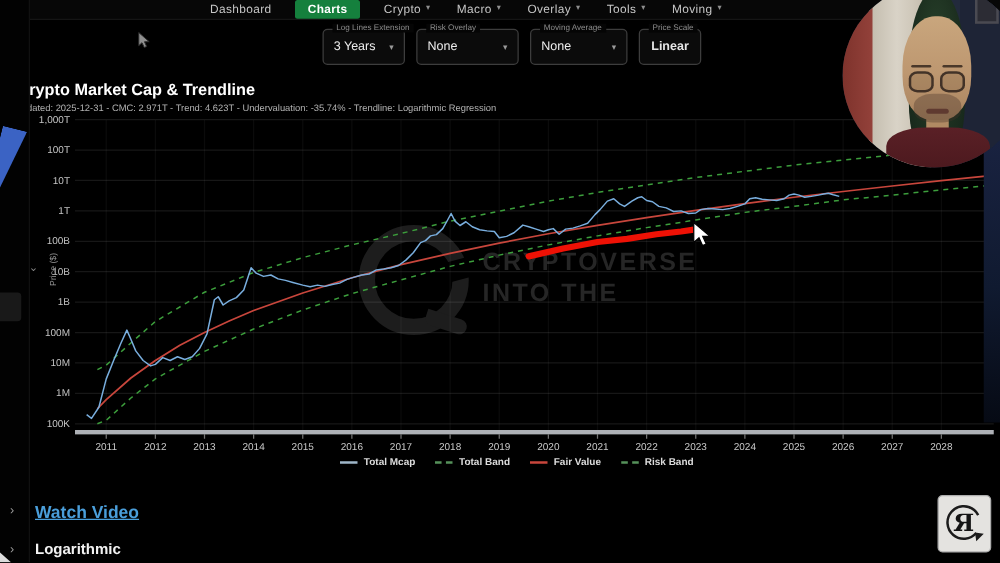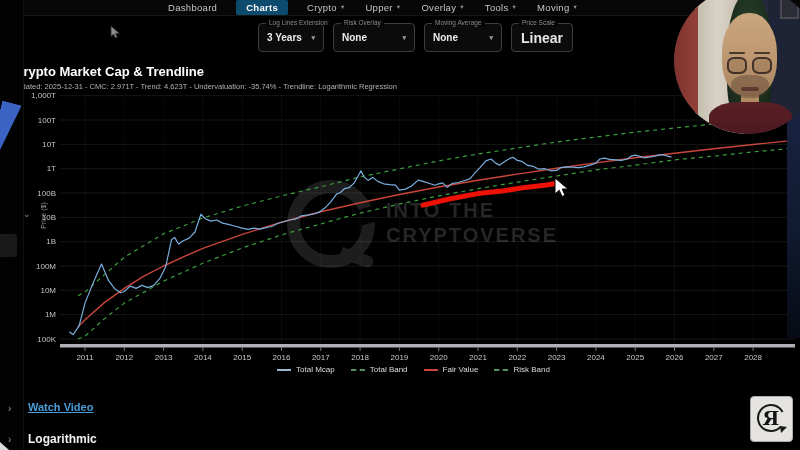--- a/index.html
+++ b/index.html
@@ -5,33 +5,33 @@
   html,body{margin:0;padding:0;background:#000;width:800px;height:450px;overflow:hidden;
     font-family:"Liberation Sans",sans-serif;}
   .frame{position:relative;width:800px;height:450px;background:#000;overflow:hidden;}
 
   
   .topbar{position:absolute;left:0;top:0;width:800px;height:15px;background:#070707;
     border-bottom:1px solid #151515;z-index:20;}
   .nav{position:absolute;left:166px;top:0;height:15px;display:flex;align-items:center;gap:17px;}
   .nav-item{display:flex;align-items:center;gap:4px;color:#c6c6c6;font-size:9.5px;letter-spacing:.3px;
     padding:1px 2px;white-space:nowrap;cursor:default;}
-  .nav-item.active{background:#0c4a6e;color:#fff;padding:2px 10px;border-radius:2px;font-weight:bold;}
+  .nav-item.active{background:#15803d;color:#fff;padding:2px 10px;border-radius:2px;font-weight:bold;}
   .nav-caret{font-size:6.5px;color:#8f8f8f;line-height:1;}
 
   
   .controls{position:absolute;left:258px;top:23px;display:flex;gap:9px;z-index:20;}
   .ctrl-group{position:relative;border:1px solid #3d3d3d;border-radius:4px;background:#0b0b0b;
     height:27px;display:flex;align-items:center;}
   .ctrl-label{position:absolute;top:-5px;left:7px;background:#050505;padding:0 3px;
     font-size:6.5px;color:#8d8d8d;white-space:nowrap;}
   .ctrl-value{display:flex;align-items:center;justify-content:space-between;gap:8px;
-    padding:0 8px;font-size:10px;color:#ececec;font-weight:bold;width:100%;box-sizing:border-box;}
+    padding:0 8px;font-size:10px;color:#ececec;font-weight:normal;width:100%;box-sizing:border-box;}
   .ctrl-caret{font-size:7px;color:#9a9a9a;}
-  .seg-opt{padding:0 9px;font-size:14px;color:#e6e6e6;font-weight:bold;height:100%;
+  .seg-opt{padding:0 9px;font-size:10px;color:#e6e6e6;font-weight:bold;height:100%;
     display:flex;align-items:center;}
   .seg-opt + .seg-opt{border-left:1px solid #303030;}
   .seg-opt.selected{color:#3d8fd1;}
 
   
   .title-block{position:absolute;left:0;top:64px;z-index:10;}
   .chart-title{position:absolute;left:14px;top:0;color:#fff;font-size:13px;font-weight:bold;white-space:nowrap;}
   .chart-stats{position:absolute;left:12px;top:18px;color:#b2b2b2;font-size:7.5px;white-space:nowrap;}
 
   
@@ -46,25 +46,25 @@
 
   #chart-svg{position:absolute;left:0;top:0;z-index:2;overflow:hidden;}
   #chart-svg text{font-family:"Liberation Sans",sans-serif;}
   .ylabel{position:absolute;left:30px;top:212px;color:#9a9a9a;font-size:7px;
     transform:rotate(-90deg);transform-origin:center;z-index:3;white-space:nowrap;}
   .mini-chev{position:absolute;left:23px;top:209px;color:#8a8a8a;font-size:9px;z-index:3;}
 
   
   .legend{position:absolute;left:60px;top:365px;width:735px;display:flex;justify-content:center;
     gap:16px;z-index:5;transform:translateX(-14px);}
-  .legend-item{display:flex;align-items:center;gap:5px;font-size:8px;color:#dcdcdc;font-weight:normal;}
+  .legend-item{display:flex;align-items:center;gap:5px;font-size:8px;color:#dcdcdc;font-weight:bold;}
   .legend-marker{width:14px;height:0;}
 
   
-  .watch-video{position:absolute;left:28px;top:401px;color:#4a9eda;font-size:11px;font-weight:bold;
+  .watch-video{position:absolute;left:28px;top:401px;color:#4a9eda;font-size:14px;font-weight:bold;
     text-decoration:underline;z-index:10;cursor:pointer;}
   .description{position:absolute;left:28px;top:432px;color:#f2f2f2;font-size:12px;font-weight:bold;z-index:10;}
   .sec-chev{position:absolute;color:#9a9a9a;font-size:10px;z-index:45;left:8px;}
 
   
   .left-strip{position:absolute;left:0;top:0;width:23px;height:450px;background:#020202;
     border-right:1px solid #101010;z-index:40;overflow:hidden;}
   .strip-blue{position:absolute;left:-6px;top:102px;width:20px;height:66px;background:#3b63c4;
     transform:rotate(14deg);clip-path:polygon(0 0,100% 0,30% 100%,0 100%);}
   .strip-box{position:absolute;left:0;top:234px;width:17px;height:23px;background:#191919;
@@ -123,21 +123,21 @@
           <span>Dashboard</span>
         </span>
         <span class="nav-item active">
           <span>Charts</span>
         </span>
         <span class="nav-item">
           <span>Crypto</span>
           <span class="nav-caret">▾</span>
         </span>
         <span class="nav-item">
-          <span>Upper</span>
+          <span>Macro</span>
           <span class="nav-caret">▾</span>
         </span>
         <span class="nav-item">
           <span>Overlay</span>
           <span class="nav-caret">▾</span>
         </span>
         <span class="nav-item">
           <span>Tools</span>
           <span class="nav-caret">▾</span>
         </span>
@@ -179,22 +179,22 @@
   <div class="title-block">
     <div class="chart-title">Crypto Market Cap &amp; Trendline</div>
     <div class="chart-stats">Updated: 2025-12-31 - CMC: 2.971T - Trend: 4.623T - Undervaluation: -35.74% - Trendline: Logarithmic Regression</div>
   </div>
 
   <div class="watermark">
     <div class="wm-ring"></div>
     <div class="wm-gap"></div>
     <div class="wm-tail"></div>
     <div class="wm-text">
+      <div>CRYPTOVERSE</div>
       <div>INTO THE</div>
-      <div>CRYPTOVERSE</div>
     </div>
   </div>
 
   <svg id="chart-svg" width="800" height="450">
       <line x1="85" y1="96" x2="85" y2="344" stroke="rgba(255,255,255,0.045)" stroke-width="1"></line>
       <line x1="124.3" y1="96" x2="124.3" y2="344" stroke="rgba(255,255,255,0.045)" stroke-width="1"></line>
       <line x1="163.6" y1="96" x2="163.6" y2="344" stroke="rgba(255,255,255,0.045)" stroke-width="1"></line>
       <line x1="202.89999999999998" y1="96" x2="202.89999999999998" y2="344" stroke="rgba(255,255,255,0.045)" stroke-width="1"></line>
       <line x1="242.2" y1="96" x2="242.2" y2="344" stroke="rgba(255,255,255,0.045)" stroke-width="1"></line>
       <line x1="281.5" y1="96" x2="281.5" y2="344" stroke="rgba(255,255,255,0.045)" stroke-width="1"></line>

